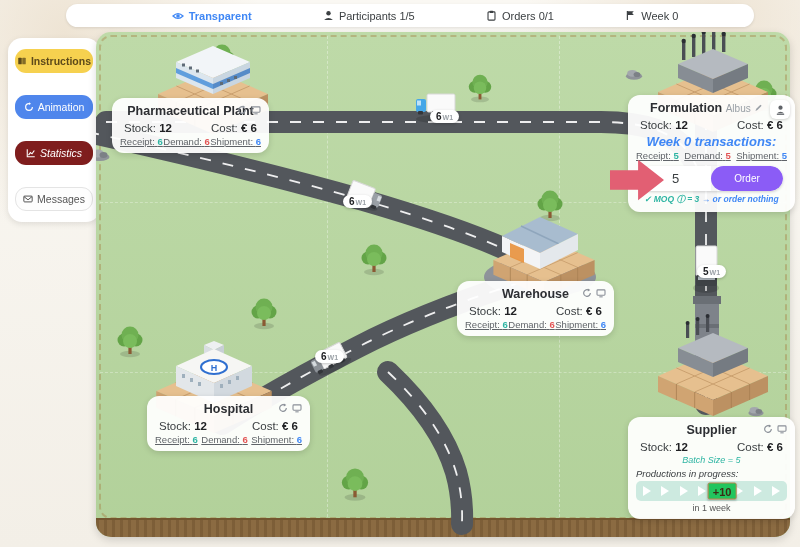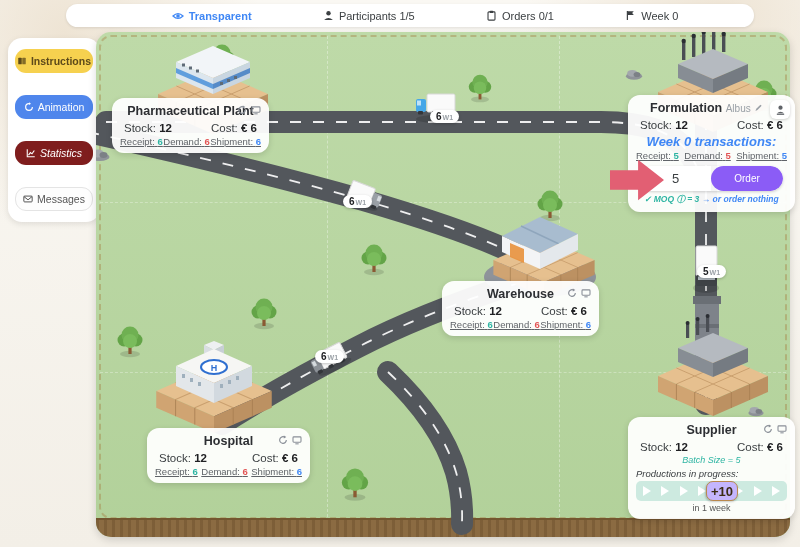--- a/index.html
+++ b/index.html
@@ -60,23 +60,23 @@
   .moq-a{color:#2eb5a3;} .moq-b{color:#3f87f5;}
   .user-chip{position:absolute;right:5px;top:5px;width:20px;height:19px;background:#fff;border-radius:6px;
     box-shadow:0 1px 3px rgba(0,0,0,.18);display:flex;align-items:center;justify-content:center;
     color:#5f6368;cursor:pointer;z-index:4;}
   .batch-note{text-align:center;font-size:9px;font-style:italic;color:#2eb5a3;padding-top:1px;}
   .prog-head{font-size:9.5px;font-style:italic;color:#3c4043;margin:3px 0 2px;}
   .prog-strip{position:relative;height:20px;background:#cdeae0;border-radius:5px;display:flex;
     align-items:center;justify-content:space-between;padding:0 7px;}
   .tri{width:0;height:0;border-left:8px solid #fff;border-top:5.5px solid transparent;
     border-bottom:5.5px solid transparent;}
-  .prog-badge{position:absolute;left:57%;top:50%;transform:translate(-50%,-50%);background:#c4b5fd;
-    border:1px solid #b9884c;color:#3b2c14;font-size:13px;font-weight:bold;padding:1.5px 4px;
-    border-radius:7px;box-shadow:0 1px 2px rgba(0,0,0,.2);}
+  .prog-badge{position:absolute;left:57%;top:50%;transform:translate(-50%,-50%);background:#22c55e;
+    border:1px solid #b9884c;color:#3b2c14;font-size:11px;font-weight:bold;padding:1.5px 4px;
+    border-radius:2px;box-shadow:0 1px 2px rgba(0,0,0,.2);}
   .prog-eta{text-align:center;font-size:9px;color:#555;margin-top:2px;}
   
   .truck-label{position:absolute;z-index:2;background:#fff;border-radius:10px;padding:1px 6px;
     box-shadow:0 1px 3px rgba(0,0,0,.22);font-size:10px;font-weight:bold;color:#202124;white-space:nowrap;}
   .truck-label i{font-style:normal;font-size:7px;color:#9aa0a6;font-weight:bold;margin-left:1px;}
   
   #order-arrow{position:absolute;left:514px;top:126px;width:54px;height:44px;background:#e25f73;z-index:5;
     clip-path:polygon(0 28%,52% 28%,52% 4%,100% 50%,52% 96%,52% 72%,0 72%);
     filter:drop-shadow(0 2px 2px rgba(0,0,0,.25));}
 </style>
@@ -398,21 +398,21 @@
       <button>Order</button>
     </div>
     <div class="moq-line">
       <span class="moq-a">✓ MOQ ⓘ = 3</span>
       <span class="moq-b">→ or order nothing</span>
     </div>
   </div>
 
   <div id="order-arrow"></div>
 
-  <div class="card" style="left:346px;top:249px;width:157px">
+  <div class="card" style="left:361px;top:249px;width:157px">
     <div class="card-title"><span>Warehouse</span>
       <span class="card-icons">
         <svg width="10" height="10" viewBox="0 0 12 12">
             <path d="M10,6 A4,4 0 1 1 7.2,2.2" fill="none" stroke="#8a8f98" stroke-width="1.4"></path>
             <path d="M7,0.5 L10,2.4 7,4.2 Z" fill="#8a8f98"></path>
           </svg>
         <svg width="10" height="10" viewBox="0 0 12 12">
             <rect x="1.2" y="2.2" width="9.6" height="6.4" rx="1" fill="none" stroke="#8a8f98" stroke-width="1.3"></rect>
             <path d="M4,10.6 H8" stroke="#8a8f98" stroke-width="1.3"></path>
           </svg>
@@ -422,21 +422,21 @@
         <span><span>Stock:</span> <b>12</b></span>
       <span><span>Cost:</span> <b class="v-cost">€ 6</b></span>
       </div>
     <div class="stat-row">
       <span><span>Receipt:</span> <b class="v-receipt">6</b></span>
       <span><span>Demand:</span> <b class="v-demand">6</b></span>
       <span><span>Shipment:</span> <b class="v-ship">6</b></span>
       </div>
   </div>
 
-  <div class="card" style="left:51px;top:396px;width:163px">
+  <div class="card" style="left:51px;top:364px;width:163px">
     <div class="card-title"><span>Hospital</span>
       <span class="card-icons">
         <svg width="10" height="10" viewBox="0 0 12 12">
             <path d="M10,6 A4,4 0 1 1 7.2,2.2" fill="none" stroke="#8a8f98" stroke-width="1.4"></path>
             <path d="M7,0.5 L10,2.4 7,4.2 Z" fill="#8a8f98"></path>
           </svg>
         <svg width="10" height="10" viewBox="0 0 12 12">
             <rect x="1.2" y="2.2" width="9.6" height="6.4" rx="1" fill="none" stroke="#8a8f98" stroke-width="1.3"></rect>
             <path d="M4,10.6 H8" stroke="#8a8f98" stroke-width="1.3"></path>
           </svg>

